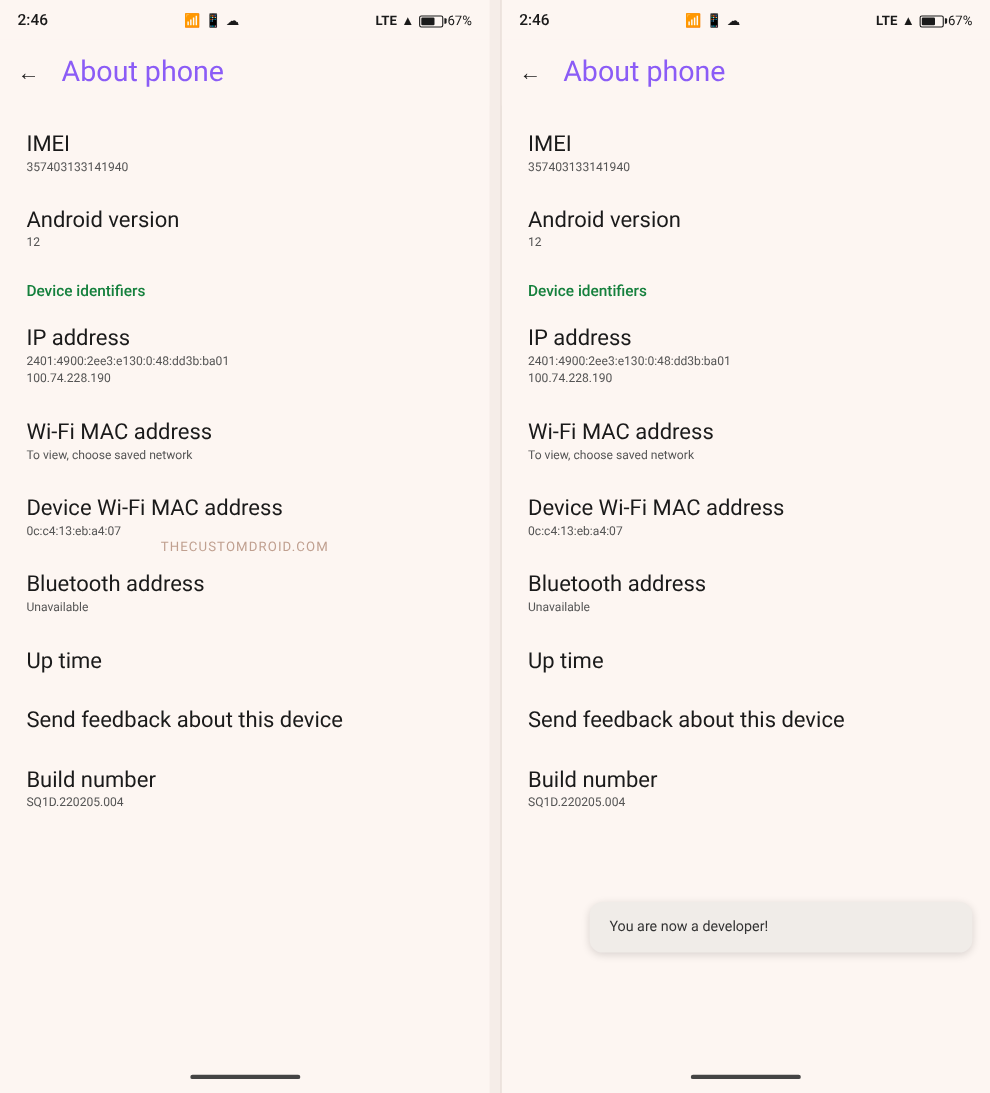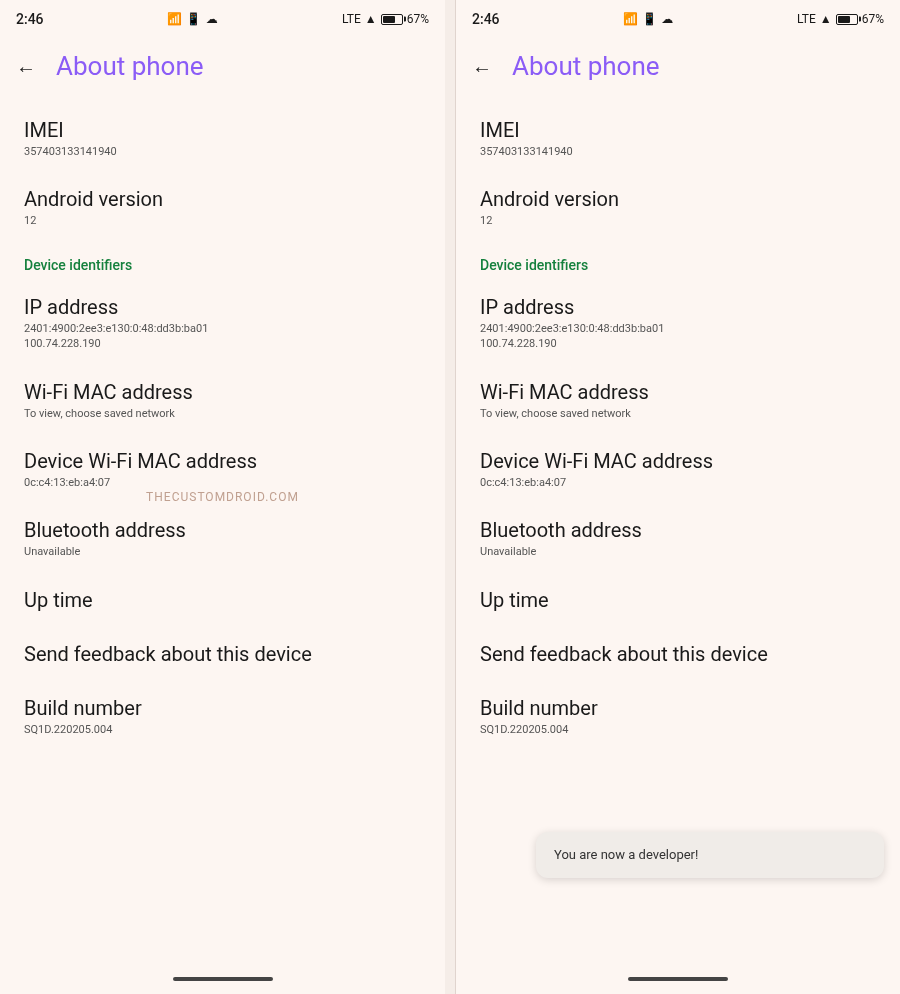--- a/index.html
+++ b/index.html
@@ -61,21 +61,21 @@
     .status-right {
       display: flex;
       align-items: center;
       gap: 4px;
       font-size: 12px;
       color: #1a1a1a;
     }
 
     .lte-text {
       font-size: 12px;
-      font-weight: 400;
+      font-weight: 700;
     }
 
     .battery-bar {
       width: 22px;
       height: 11px;
       border: 1.5px solid #1a1a1a;
       border-radius: 2px;
       position: relative;
       display: inline-flex;
       align-items: center;
@@ -192,21 +192,21 @@
       background: #f0ece8;
       border-radius: 12px;
       padding: 14px 18px;
       font-size: 13px;
       color: #333;
       line-height: 1.4;
       box-shadow: 0 2px 8px rgba(0,0,0,0.15);
     }
 
     .toast-developer {
-      bottom: 116px;
+      bottom: 128px;
       left: 80px;
       right: 16px;
     }
 
     
     .bottom-bar {
       height: 30px;
       display: flex;
       align-items: center;
       justify-content: center;

